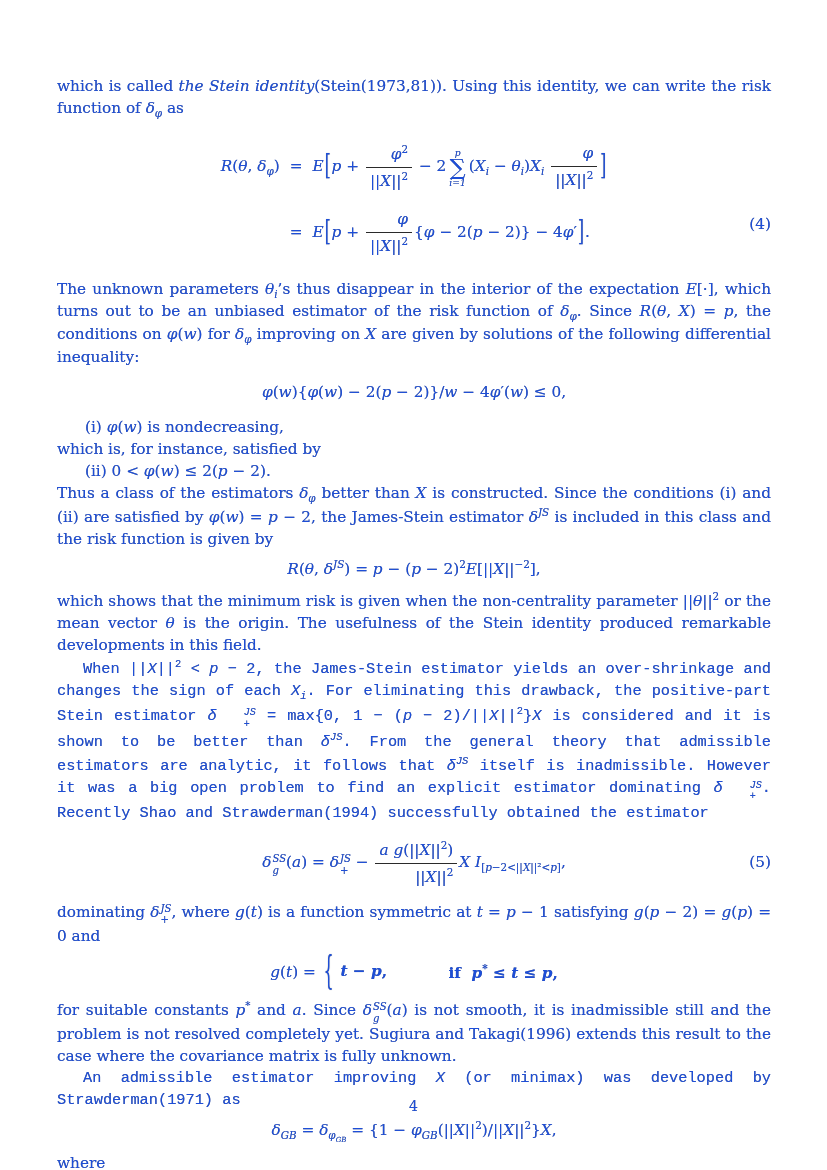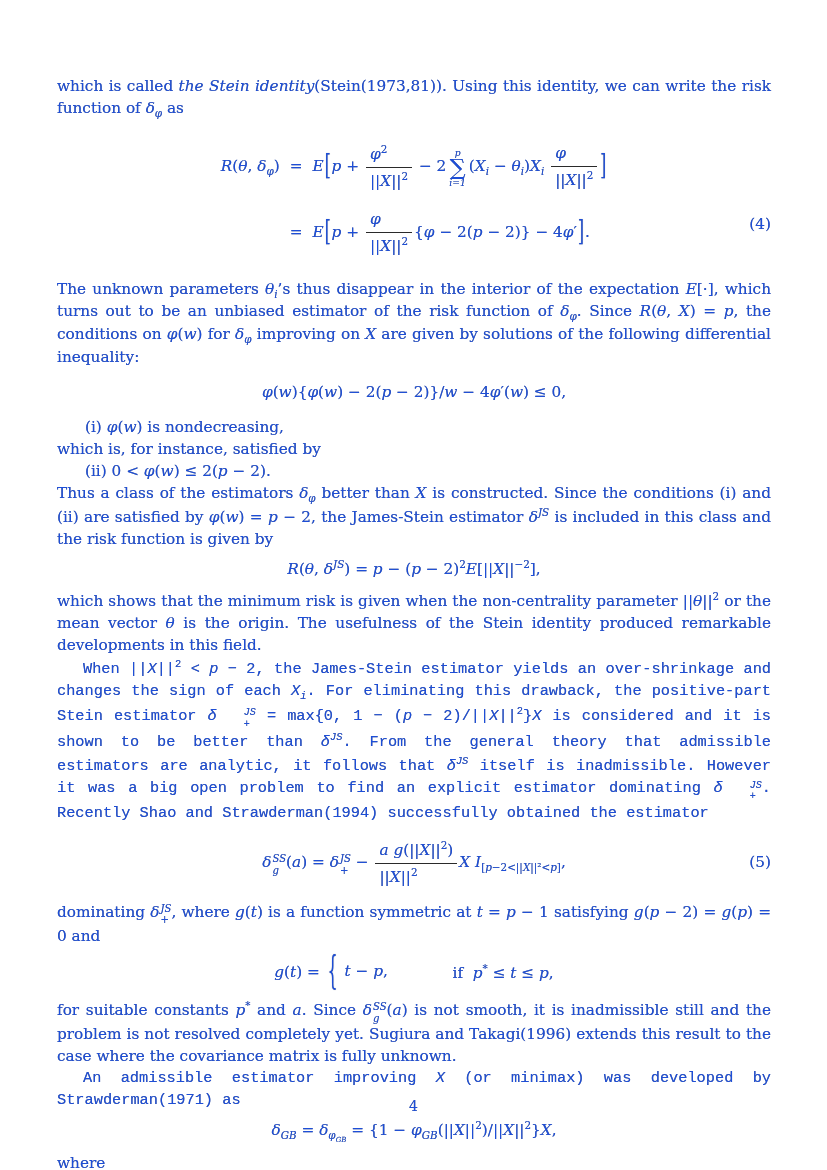--- a/index.html
+++ b/index.html
@@ -27,38 +27,38 @@
   .deq-tight { margin:6px 0 8px; }
   .eqno { position:absolute; right:0; top:50%; transform:translateY(-50%); }
   .eqno-low { top:auto; bottom:30px; transform:none; }
   
   .align-tab { display:inline-table; border-collapse:collapse; }
   .align-row { display:table-row; }
   .align-cell { display:table-cell; vertical-align:middle; padding:8px 5px; }
   .ar { text-align:right; }
   .al { text-align:left; }
   
-  .fr { display:inline-block; vertical-align:middle; text-align:left; margin:0 2px; }
+  .fr { display:inline-block; vertical-align:middle; text-align:right; margin:0 2px; }
   .fr .n { display:block; padding:0 4px 1px; border-bottom:1px solid #2a2a2a; }
   .fr .d { display:block; padding:1px 4px 0; }
   
   .bb { display:inline-block; transform:scaleY(1.8); vertical-align:middle; padding:0 1px; }
   
   .sum { display:inline-block; vertical-align:middle; text-align:center; margin:0 3px; }
   .sum .t { display:block; font-size:0.6em; font-style:italic; line-height:1; }
   .sum .s { display:block; font-size:1.45em; line-height:0.95; }
   .sum .b { display:block; font-size:0.6em; font-style:italic; line-height:1;text-align:center; }
   
   .ss { display:inline-block; vertical-align:-0.45em; text-align:left; line-height:0; margin-left:1px; }
   .ss .u, .ss .l { display:block; font-size:0.66em; line-height:1.15; font-style:italic; }
   
   .cases { display:inline-flex; align-items:center; vertical-align:middle; }
   .cases .brace { display:inline-block; transform:scaleY(2.5); margin:0 7px 0 3px; }
   .cases .rows { display:inline-block; text-align:left; }
-  .cases .row { display:flex; }
+  .cases .row { display:flex;font-weight:bold; }
   .cases .c1 { min-width:108px; text-align:left; }
   .cases .c2 { text-align:right; }
   .page-number {
     position:absolute; left:0; right:0; top:1096px;
     text-align:center; font-size:14px;
   }
   i { font-style:italic; }
   sup, sub { font-size:0.68em; }
 </style>
 </head>

